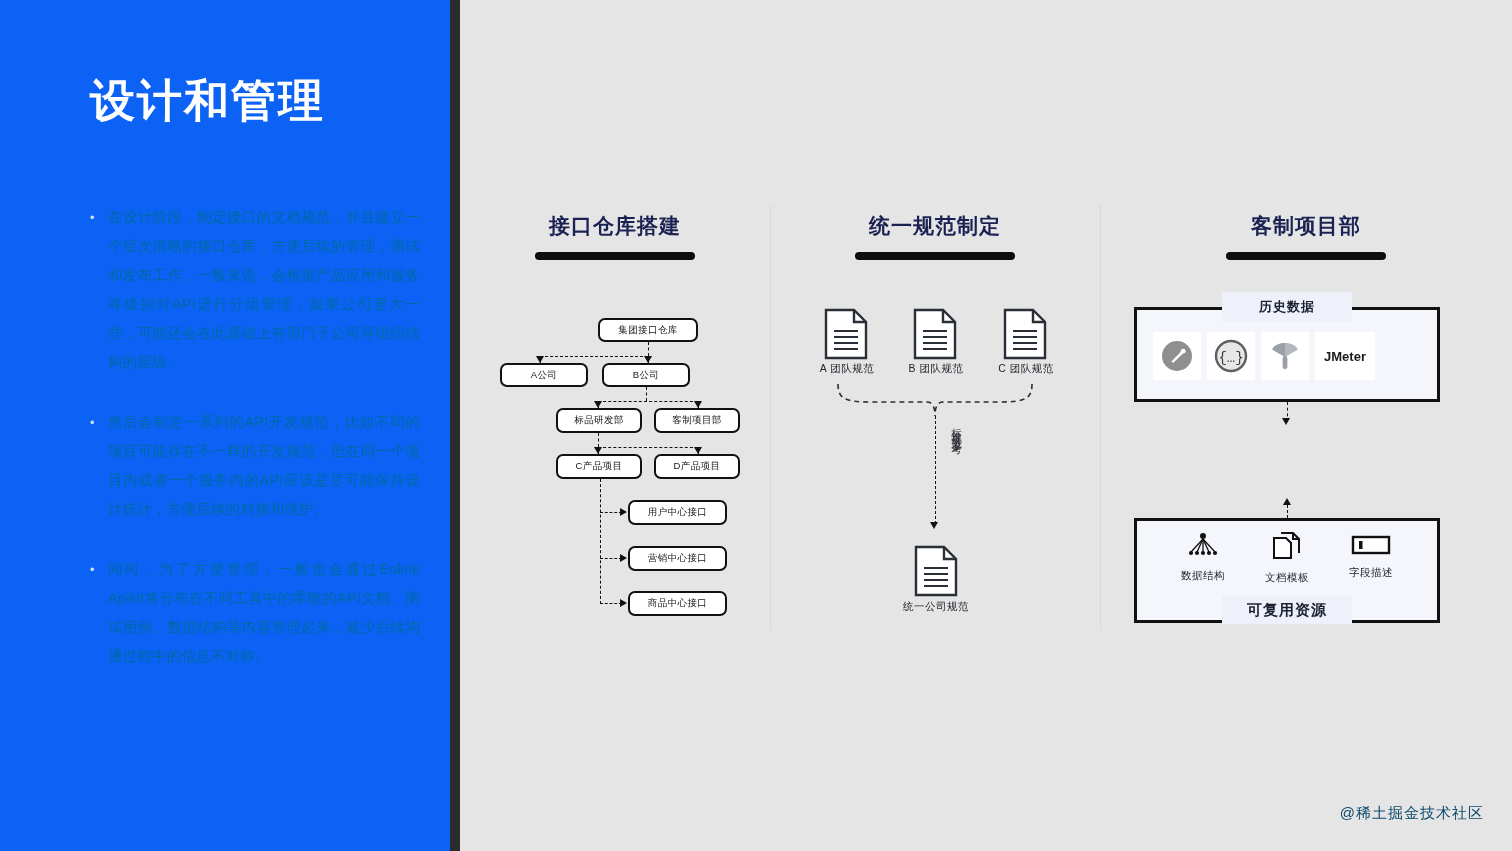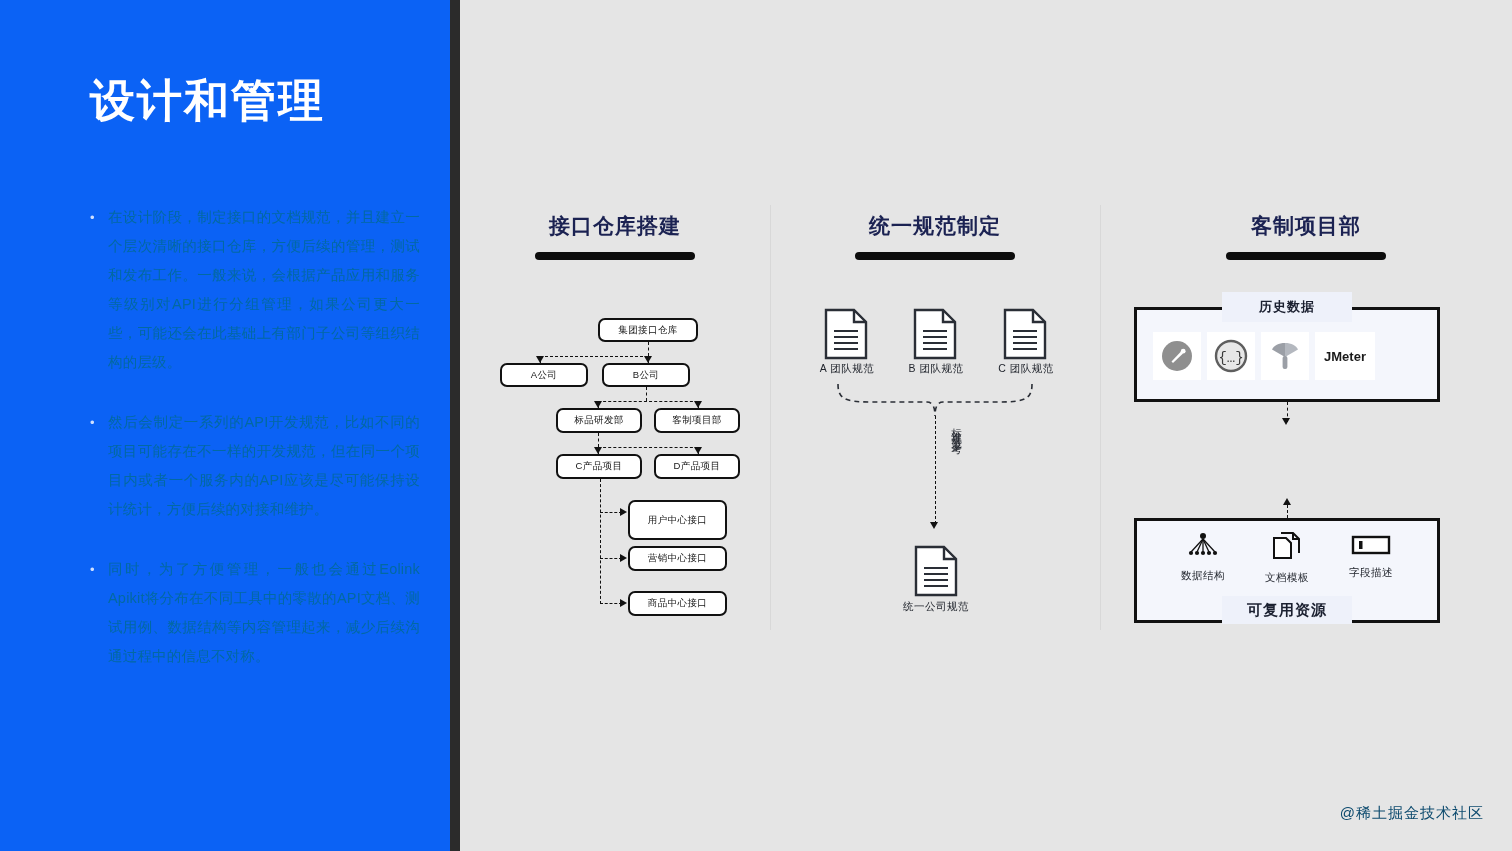--- a/index.html
+++ b/index.html
@@ -183,21 +183,21 @@
       <div class="dash-v" style="left:238px; top:447px; height:7px;"></div>
       <div class="arrow-d" style="left:233.5px; top:447px;"></div>
 
       <div class="fbox" style="left:96px; top:454px; width:86px; height:25px;">C产品项目</div>
       <div class="fbox" style="left:194px; top:454px; width:86px; height:25px;">D产品项目</div>
 
       <div class="dash-v" style="left:140px; top:479px; height:125px;"></div>
 
       <div class="dash-h" style="left:140px; top:512px; width:22px;"></div>
       <div class="arrow-r" style="left:160px; top:507.5px;"></div>
-      <div class="fbox" style="left:168px; top:500px; width:99px; height:40px;">用户中心接口</div>
+      <div class="fbox" style="left:168px; top:500px; width:99px; height:25px;">用户中心接口</div>
 
       <div class="dash-h" style="left:140px; top:558px; width:22px;"></div>
       <div class="arrow-r" style="left:160px; top:553.5px;"></div>
       <div class="fbox" style="left:168px; top:546px; width:99px; height:25px;">营销中心接口</div>
 
       <div class="dash-h" style="left:140px; top:603px; width:22px;"></div>
       <div class="arrow-r" style="left:160px; top:598.5px;"></div>
       <div class="fbox" style="left:168px; top:591px; width:99px; height:25px;">商品中心接口</div>
     </div>
 

